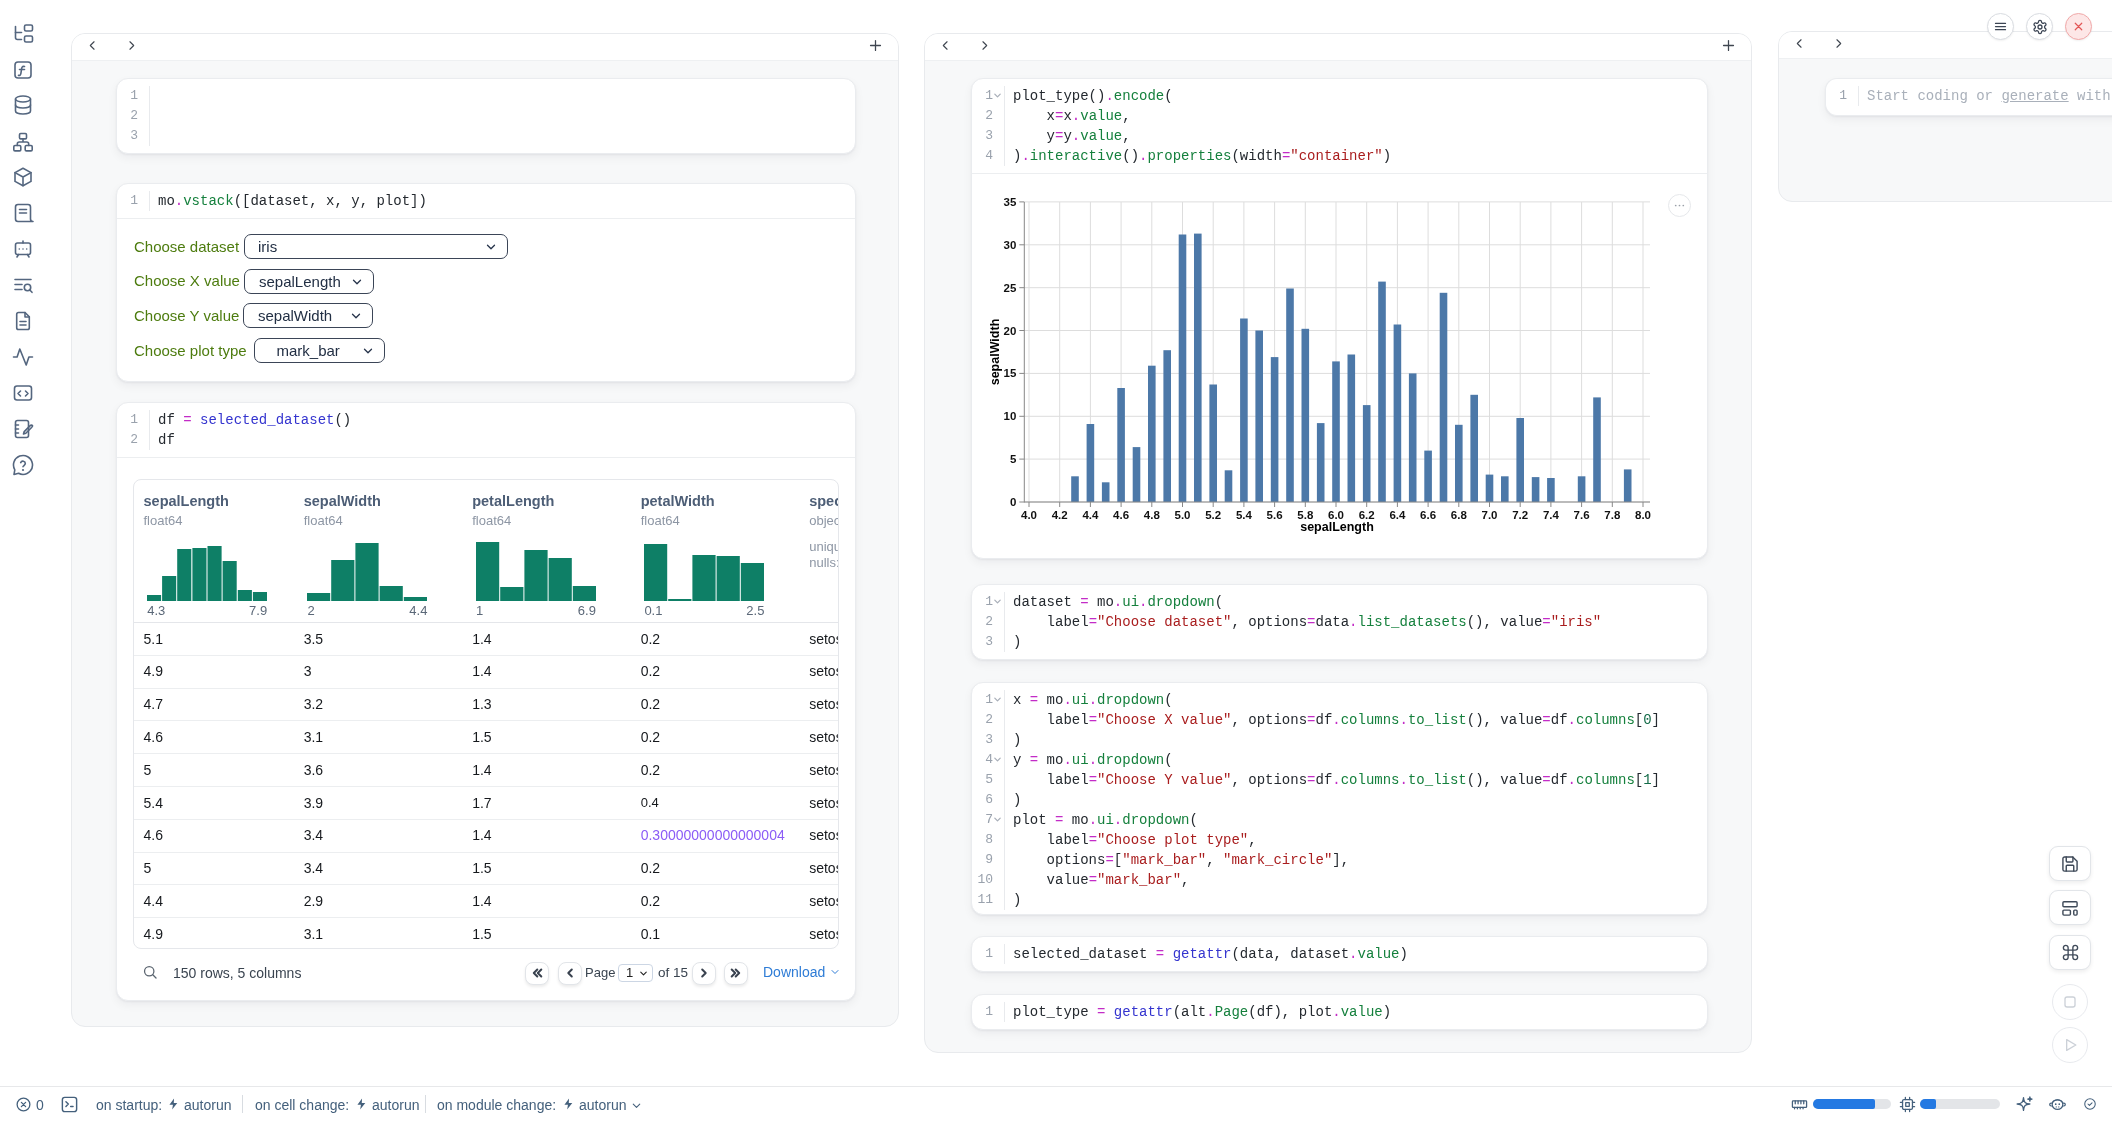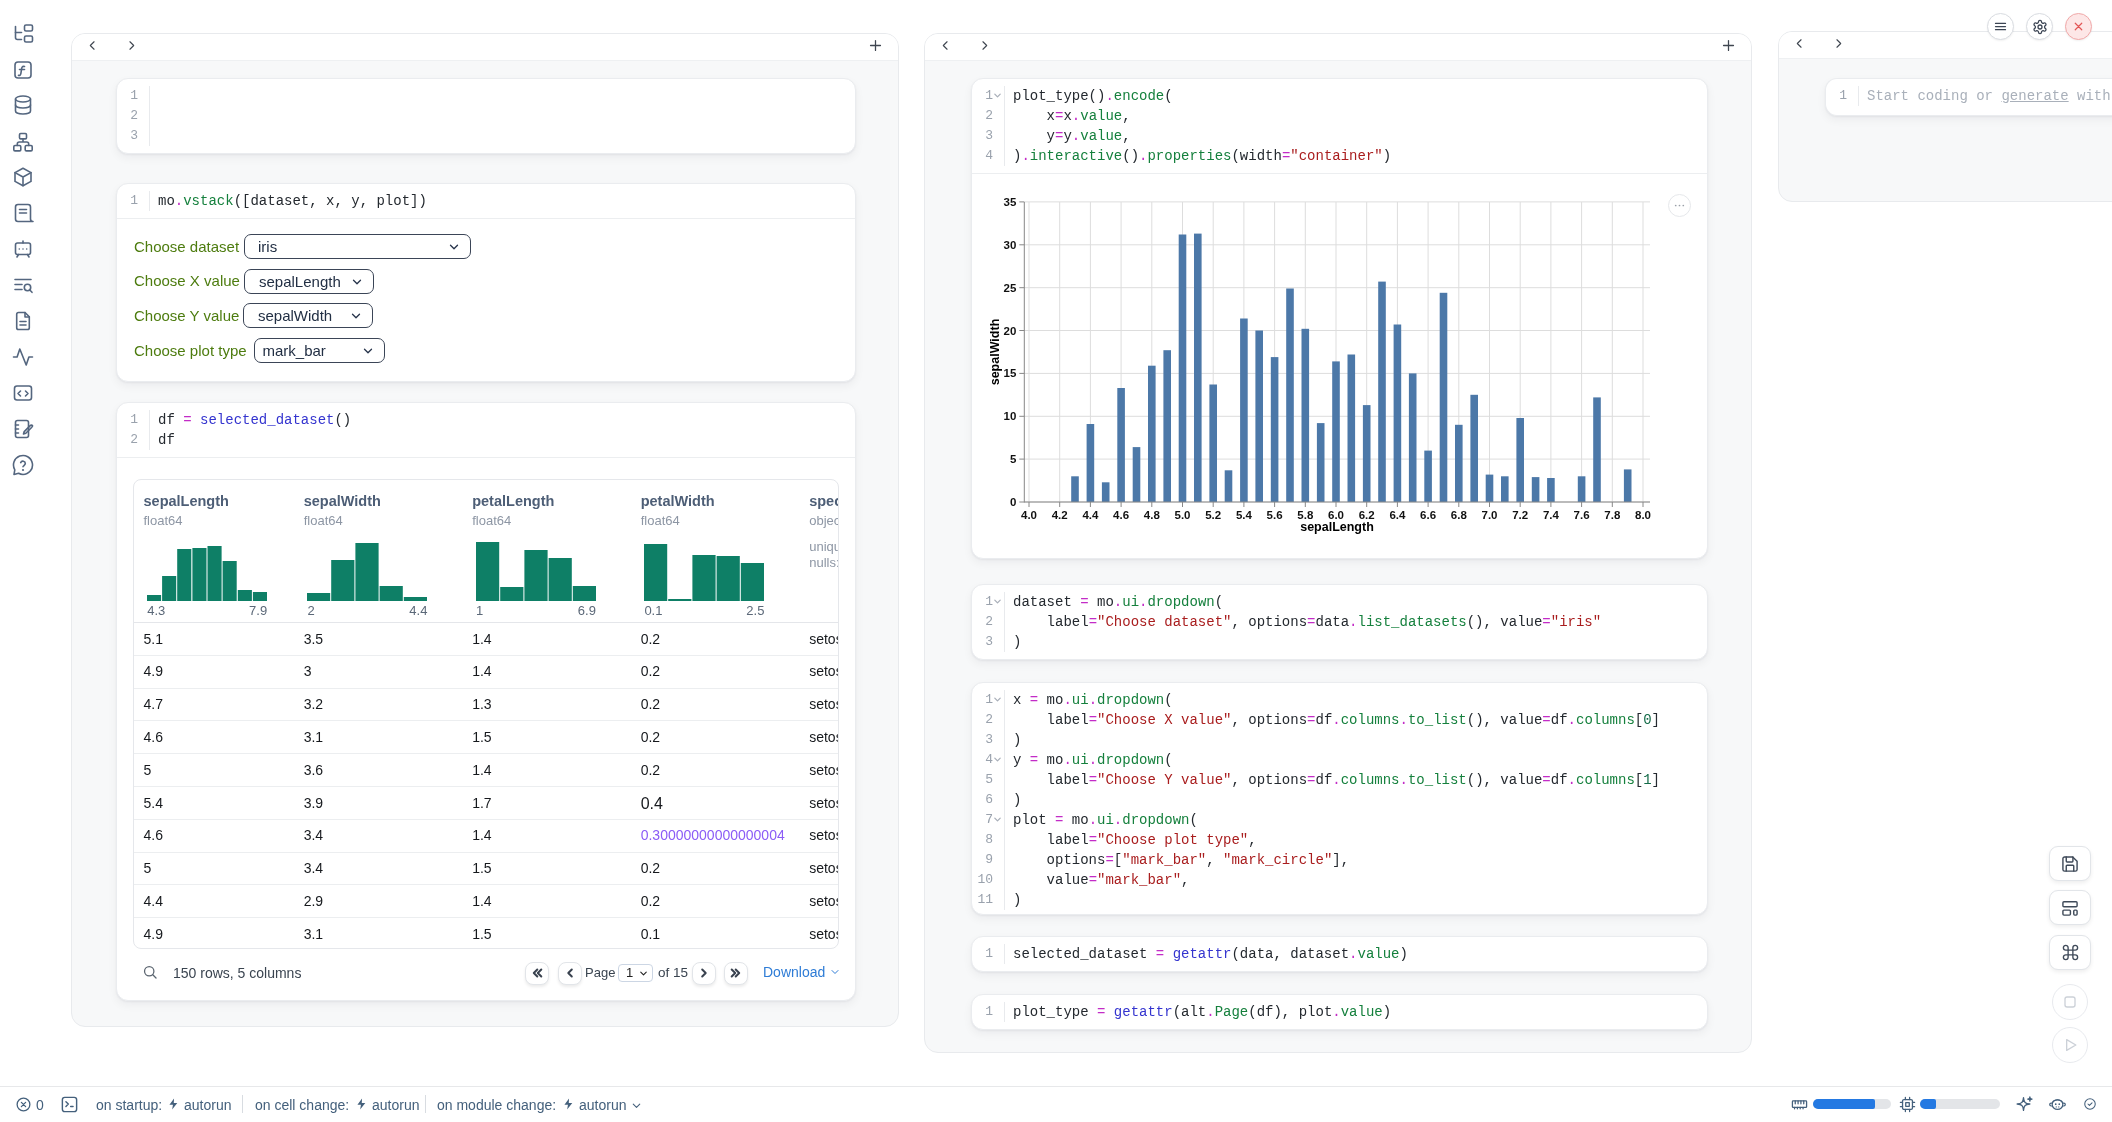--- a/index.html
+++ b/index.html
@@ -143,33 +143,33 @@
   </div>
 <div class="cell" style="left:116px;top:183px;width:740px;height:199px">
     <div class="code">
       <div class="gut">
         <div>1</div>
       </div>
       <div class="src"><div>mo<span class="o">.</span><span class="p">vstack</span>([dataset, x, y, plot])</div></div>
     </div>
     <div class="out" style="height:172px">
       <div class="lbl" style="left:17px;top:18.5px">Choose dataset</div>
-      <div class="selbox" style="left:127px;top:15px;width:227px;height:25px;padding-left:13px">iris<span style="position:absolute;right:9px;top:5px"><svg width="14" height="14" viewBox="0 0 24 24">
+      <div class="selbox" style="left:127px;top:15px;width:264px;height:25px;padding-left:13px">iris<span style="position:absolute;right:9px;top:5px"><svg width="14" height="14" viewBox="0 0 24 24">
             <path d="m6 9 6 6 6-6" fill="none" stroke="#26334a" stroke-width="2.2" stroke-linecap="round" stroke-linejoin="round"></path>
           </svg></span></div>
       <div class="lbl" style="left:17px;top:53.0px">Choose X value</div>
       <div class="selbox" style="left:127px;top:49.5px;width:130px;height:25px;padding-left:14px">sepalLength<span style="position:absolute;right:9px;top:5px"><svg width="14" height="14" viewBox="0 0 24 24">
             <path d="m6 9 6 6 6-6" fill="none" stroke="#26334a" stroke-width="2.2" stroke-linecap="round" stroke-linejoin="round"></path>
           </svg></span></div>
       <div class="lbl" style="left:17px;top:87.5px">Choose Y value</div>
       <div class="selbox" style="left:126px;top:84px;width:130px;height:25px;padding-left:14px">sepalWidth<span style="position:absolute;right:9px;top:5px"><svg width="14" height="14" viewBox="0 0 24 24">
             <path d="m6 9 6 6 6-6" fill="none" stroke="#26334a" stroke-width="2.2" stroke-linecap="round" stroke-linejoin="round"></path>
           </svg></span></div>
       <div class="lbl" style="left:17px;top:122.5px">Choose plot type</div>
-      <div class="selbox" style="left:136.5px;top:119px;width:131px;height:25px;padding-left:8px">mark_bar<span style="position:absolute;right:9px;top:5px"><svg width="14" height="14" viewBox="0 0 24 24">
+      <div class="selbox" style="left:136.5px;top:119px;width:131px;height:25px;padding-left:22px">mark_bar<span style="position:absolute;right:9px;top:5px"><svg width="14" height="14" viewBox="0 0 24 24">
             <path d="m6 9 6 6 6-6" fill="none" stroke="#26334a" stroke-width="2.2" stroke-linecap="round" stroke-linejoin="round"></path>
           </svg></span></div>
     </div>
   </div>
 <div class="cell" style="left:116px;top:402px;width:740px;height:599px">
     <div class="code">
       <div class="gut">
         <div>1</div>
         <div>2</div>
       </div>
@@ -250,21 +250,21 @@
       <div class="abs" style="left:0;top:273.2px;width:706px;border-top:1px solid #eceef0"></div>
       <div class="abs" style="left:9.5px;top:281.7px;font-size:14px;color:#16191d">5</div>
       <div class="abs" style="left:169.7px;top:281.7px;font-size:14px;color:#16191d">3.6</div>
       <div class="abs" style="left:338.2px;top:281.7px;font-size:14px;color:#16191d">1.4</div>
       <div class="abs" style="left:506.7px;top:281.7px;font-size:14px;color:#16191d">0.2</div>
       <div class="abs" style="left:675.2px;top:281.7px;font-size:14px;color:#16191d">setosa</div>
       <div class="abs" style="left:0;top:306.0px;width:706px;border-top:1px solid #eceef0"></div>
       <div class="abs" style="left:9.5px;top:314.5px;font-size:14px;color:#16191d">5.4</div>
       <div class="abs" style="left:169.7px;top:314.5px;font-size:14px;color:#16191d">3.9</div>
       <div class="abs" style="left:338.2px;top:314.5px;font-size:14px;color:#16191d">1.7</div>
-      <div class="abs" style="left:506.7px;top:314.5px;font-size:16px;color:#16191d">0.4</div>
+      <div class="abs" style="left:506.7px;top:314.5px;font-size:13px;color:#16191d">0.4</div>
       <div class="abs" style="left:675.2px;top:314.5px;font-size:14px;color:#16191d">setosa</div>
       <div class="abs" style="left:0;top:338.8px;width:706px;border-top:1px solid #eceef0"></div>
       <div class="abs" style="left:9.5px;top:347.3px;font-size:14px;color:#16191d">4.6</div>
       <div class="abs" style="left:169.7px;top:347.3px;font-size:14px;color:#16191d">3.4</div>
       <div class="abs" style="left:338.2px;top:347.3px;font-size:14px;color:#16191d">1.4</div>
       <div class="abs" style="left:506.7px;top:347.3px;font-size:14px;color:#8b5cf6">0.30000000000000004</div>
       <div class="abs" style="left:675.2px;top:347.3px;font-size:14px;color:#16191d">setosa</div>
       <div class="abs" style="left:0;top:371.6px;width:706px;border-top:1px solid #eceef0"></div>
       <div class="abs" style="left:9.5px;top:380.1px;font-size:14px;color:#16191d">5</div>
       <div class="abs" style="left:169.7px;top:380.1px;font-size:14px;color:#16191d">3.4</div>

